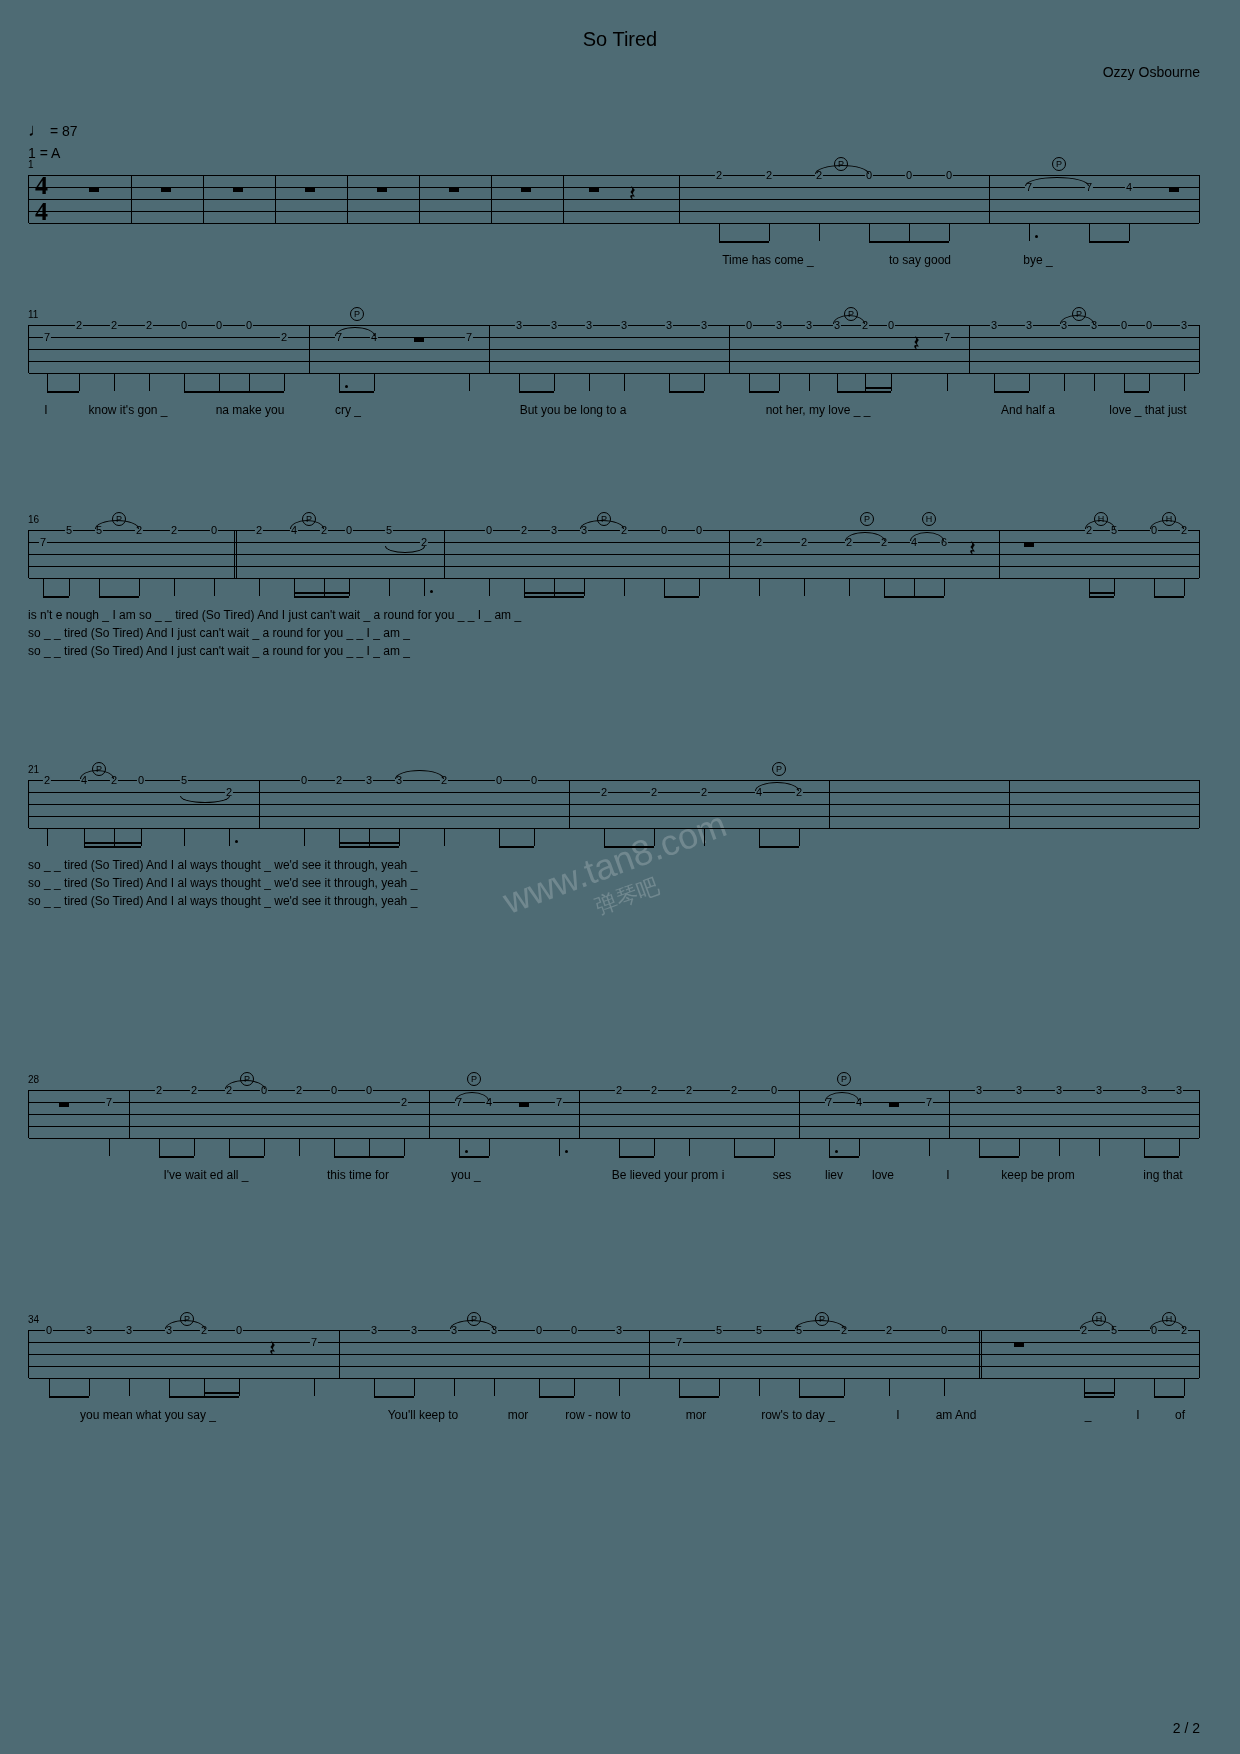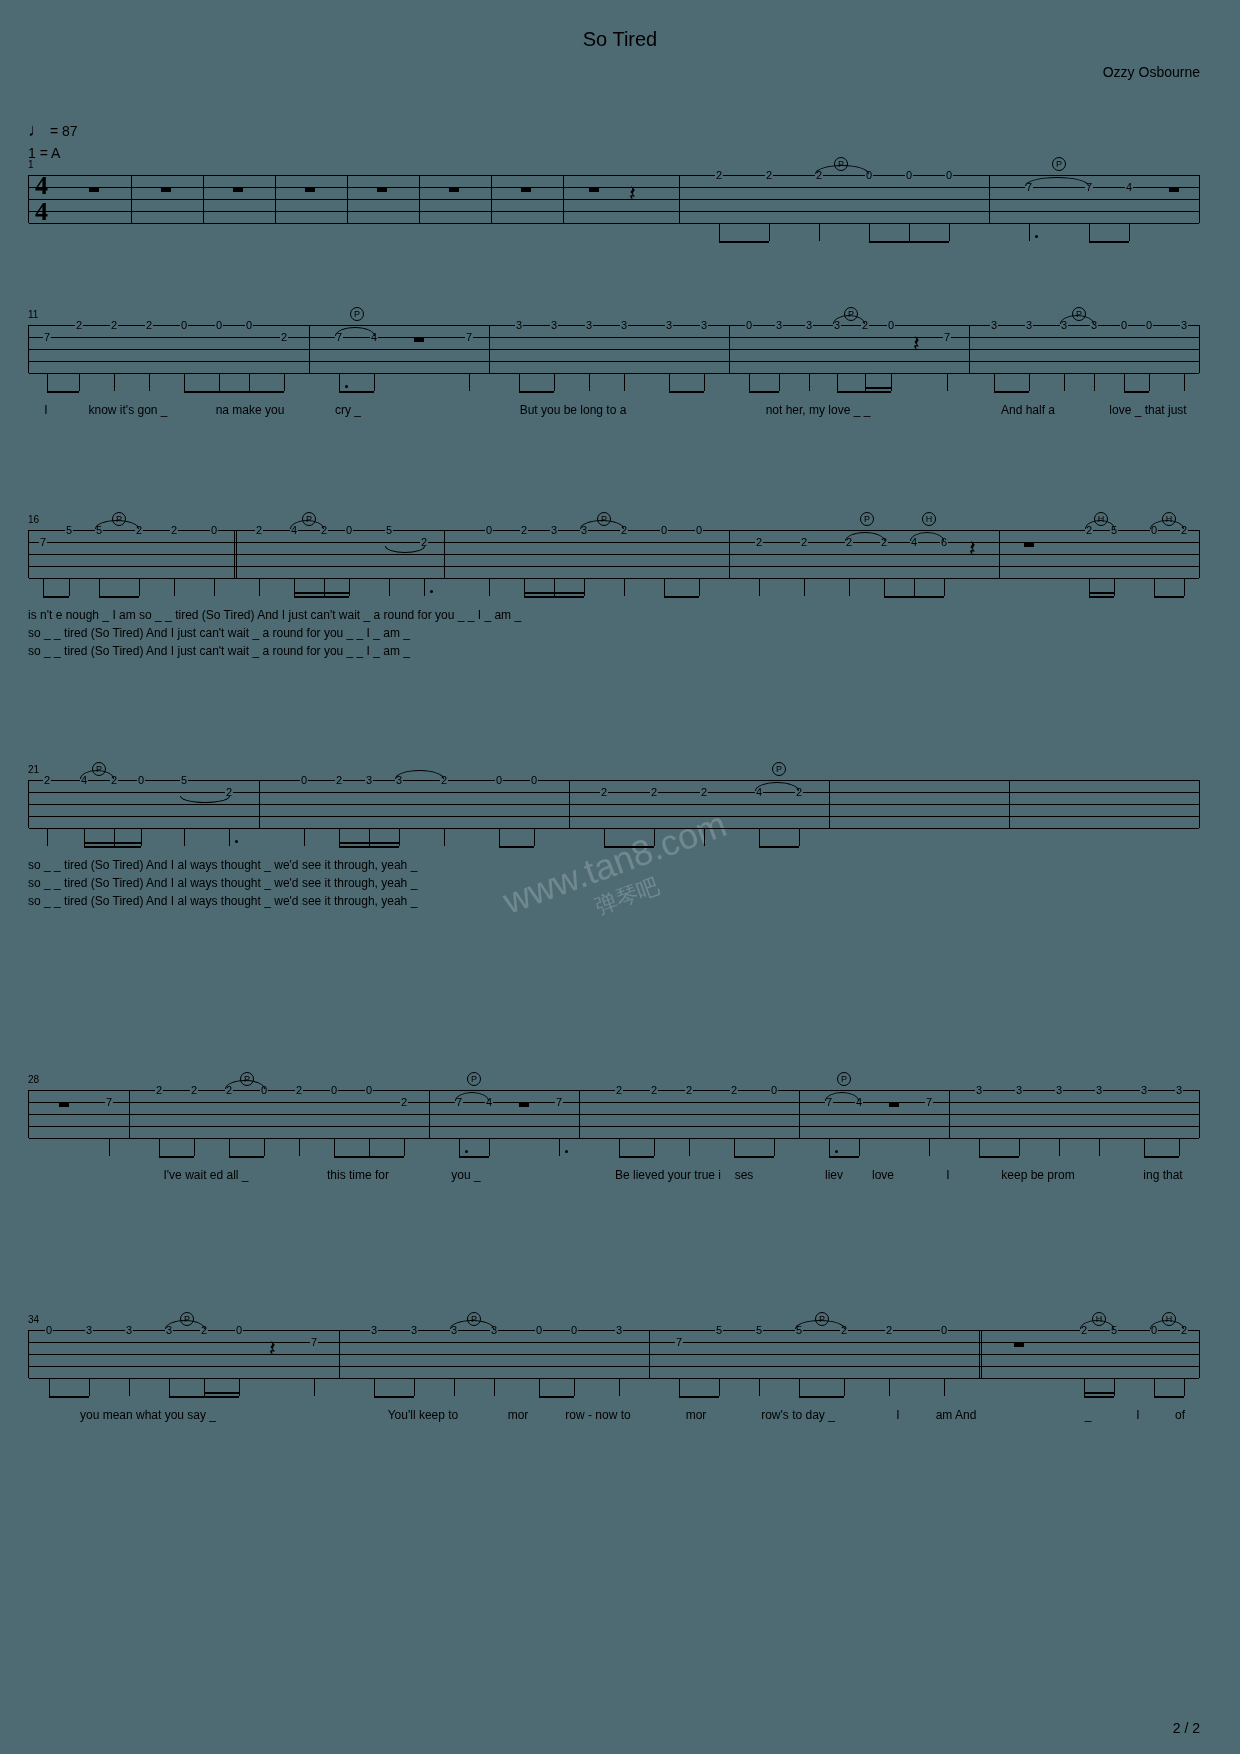--- a/index.html
+++ b/index.html
@@ -288,20 +288,25 @@
     <span class="fret s2" style="left:1060px">7</span>
     <span class="fret s2" style="left:1100px">4</span>
     <div class="rest" style="left:1140px;top:12px"></div>
     <div class="tech" style="left:1030px">P</div>
     <div class="slur" style="left:996px;width:62px;top:2px"></div>
     <div class="stem" style="left:1000px"></div>
       <div class="stem" style="left:1060px"></div>
       <div class="stem" style="left:1100px"></div>
     <div class="beam" style="left:1060px;width:40px"></div>
     <div class="dot" style="left:1006px"></div>
+  </div>
+  <div class="lyrics">
+    <span class="syl" style="left:740px">Time has come _</span>
+    <span class="syl" style="left:892px">to say good</span>
+    <span class="syl" style="left:1010px">bye _</span>
   </div>
 </div>
 
 <div class="system" style="top:325px">
   <div class="bar-num">11</div>
   <div class="staff">
     <div class="line l1"></div>
       <div class="line l2"></div>
       <div class="line l3"></div>
       <div class="line l4"></div>
@@ -750,22 +755,22 @@
     <div class="stem" style="left:1070px"></div>
       <div class="stem" style="left:1115px"></div>
       <div class="stem" style="left:1150px"></div>
     <div class="beam" style="left:950px;width:40px"></div>
     <div class="beam" style="left:1115px;width:35px"></div>
   </div>
   <div class="lyrics">
     <span class="syl" style="left:178px">I've wait ed all _</span>
     <span class="syl" style="left:330px">this time for</span>
     <span class="syl" style="left:438px">you _</span>
-    <span class="syl" style="left:640px">Be lieved your true i</span>
-    <span class="syl" style="left:716px">ses</span>
+    <span class="syl" style="left:640px">Be lieved your prom i</span>
+    <span class="syl" style="left:754px">ses</span>
     <span class="syl" style="left:806px">liev</span>
     <span class="syl" style="left:855px">love</span>
     <span class="syl" style="left:920px">I</span>
     <span class="syl" style="left:1010px">keep be prom</span>
     <span class="syl" style="left:1135px">ing that</span>
   </div>
 </div>
 
 <div class="system" style="top:1330px">
   <div class="bar-num">34</div>

